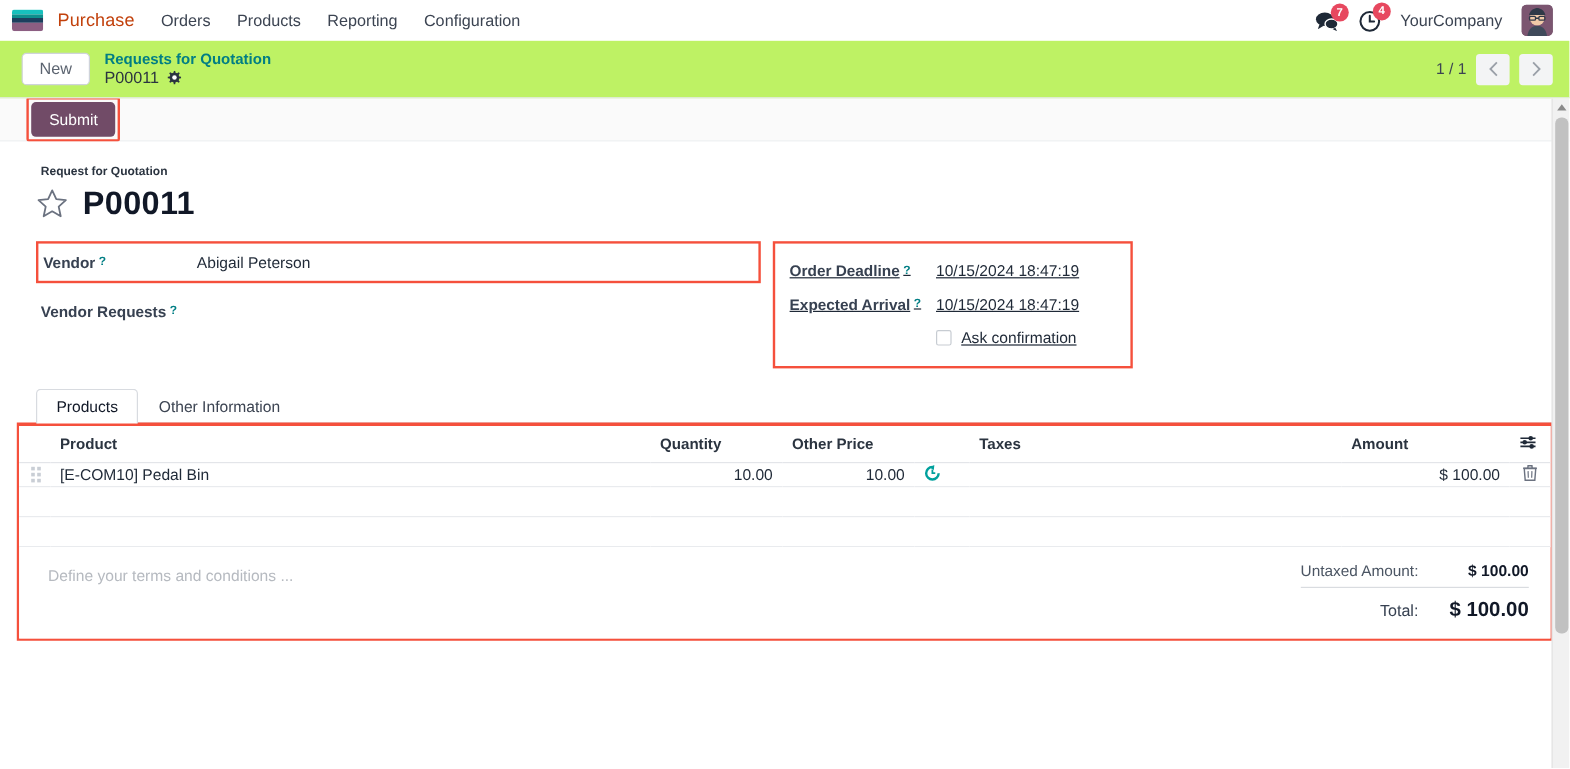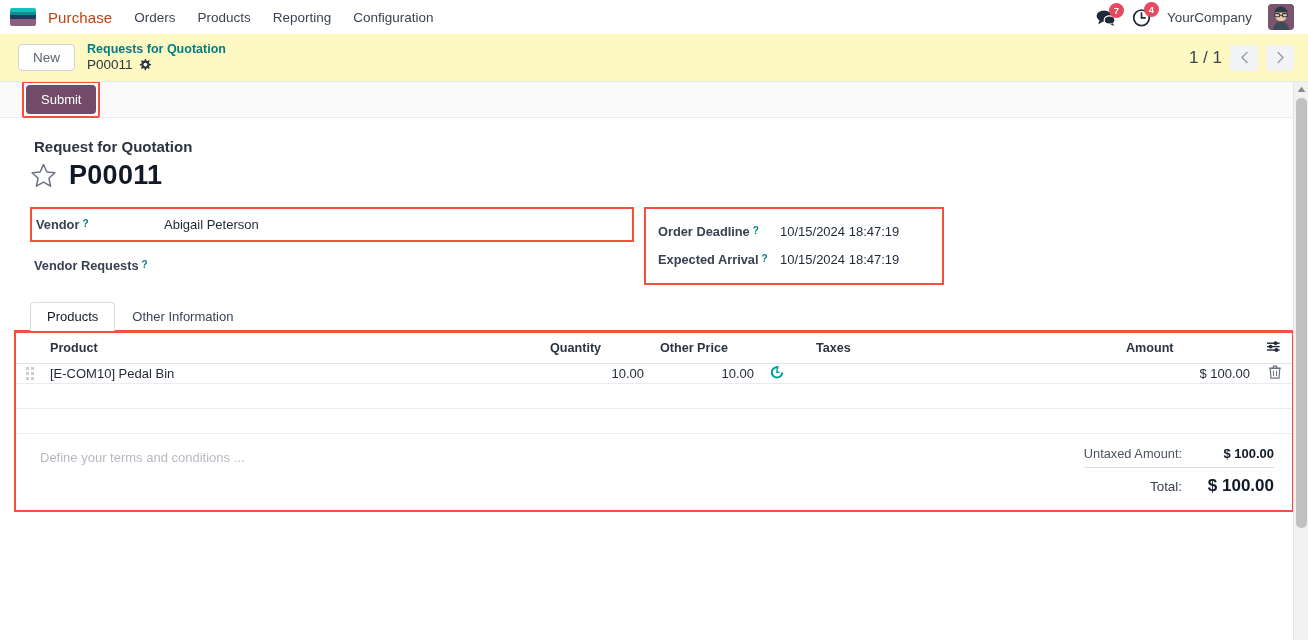--- a/index.html
+++ b/index.html
@@ -82,21 +82,21 @@
     flex: 0 0 auto;
     position: relative;
   }
 
   
   .breadcrumb-row {
     height: 48px;
     display: flex;
     align-items: center;
     padding: 0 14px 0 18px;
-    background: #fef9c3;
+    background: #bef264;
     border-bottom: 1px solid #e7e9ed;
     position: relative;
   }
   .btn-new {
     border: 1px solid #cfd3da;
     background: #fff;
     border-radius: 4px;
     padding: 5px 14px;
     font-size: 13.5px;
     color: #5c6470;
@@ -115,21 +115,21 @@
     color: #2b3440;
     display: flex; align-items: center; gap: 6px;
     margin-top: 1px;
   }
   .gear-btn { cursor: pointer; display: inline-flex; }
 
   .pager {
     margin-left: auto;
     display: flex; align-items: center; gap: 8px;
   }
-  .pager-count { font-size: 17px; color: #3c4452; text-align: center; }
+  .pager-count { font-size: 13px; color: #3c4452; text-align: center; }
   .pager-btn {
     width: 28px; height: 26px;
     background: #f3f4f5;
     border: none;
     border-radius: 3px;
     cursor: pointer;
     display: flex; align-items: center; justify-content: center;
     color: #9aa0a8;
   }
 
@@ -217,21 +217,21 @@
 
   
   .sheet {
     padding: 20px 14px 0 14px;
     height: calc(100% - 36px);
     overflow: hidden;
     position: relative;
     background: #fff;
   }
   .oe-title-label {
-    font-size: 15px;
+    font-size: 10px;
     font-weight: bold;
     color: #2b3440;
     margin-left: 20px;
   }
   .title-row {
     display: flex; align-items: center; gap: 12px;
     margin: 5px 0 16px 16px;
   }
   .star-icon { cursor: pointer; display: inline-flex; }
   .record-title {
@@ -263,21 +263,21 @@
   .help-q {
     color: #017e84;
     font-size: 10px;
     font-weight: bold;
     cursor: pointer;
     position: relative; top: -2px;
   }
   .fvalue { color: #1f2937; font-size: 13px; cursor: text; }
   .fvalue.empty { min-width: 120px; min-height: 16px; }
 
-  .right-pad { padding: 8px 10px 10px 12px; }
+  .right-pad { padding: 8px 10px 10px 12px; text-decoration: underline; }
   .frow-r { display: flex; align-items: center; min-height: 28px; font-size: 13px; }
   .flabel-r {
     width: 122px;
     font-weight: bold;
     color: #374151;
     font-size: 12.8px;
     display: flex; align-items: baseline; gap: 3px;
     flex: 0 0 auto;
   }
   .chk-row {
@@ -587,20 +587,24 @@
           </div>
 
           <div class="frow-r">
             <span class="flabel-r">
               <span>Expected Arrival</span>
               <span class="help-q">?</span>
             </span>
             <span class="fvalue">10/15/2024 18:47:19</span>
           </div>
 
+          <div class="chk-row">
+            <span class="chkbox"></span>
+            <span class="chk-label">Ask confirmation</span>
+          </div>
         </div>
       </div>
     </div>
 
     <div class="notebook">
       <div class="tabs">
         <div class="tab active">Products</div>
         <div class="tab">Other Information</div>
       </div>
     </div>

